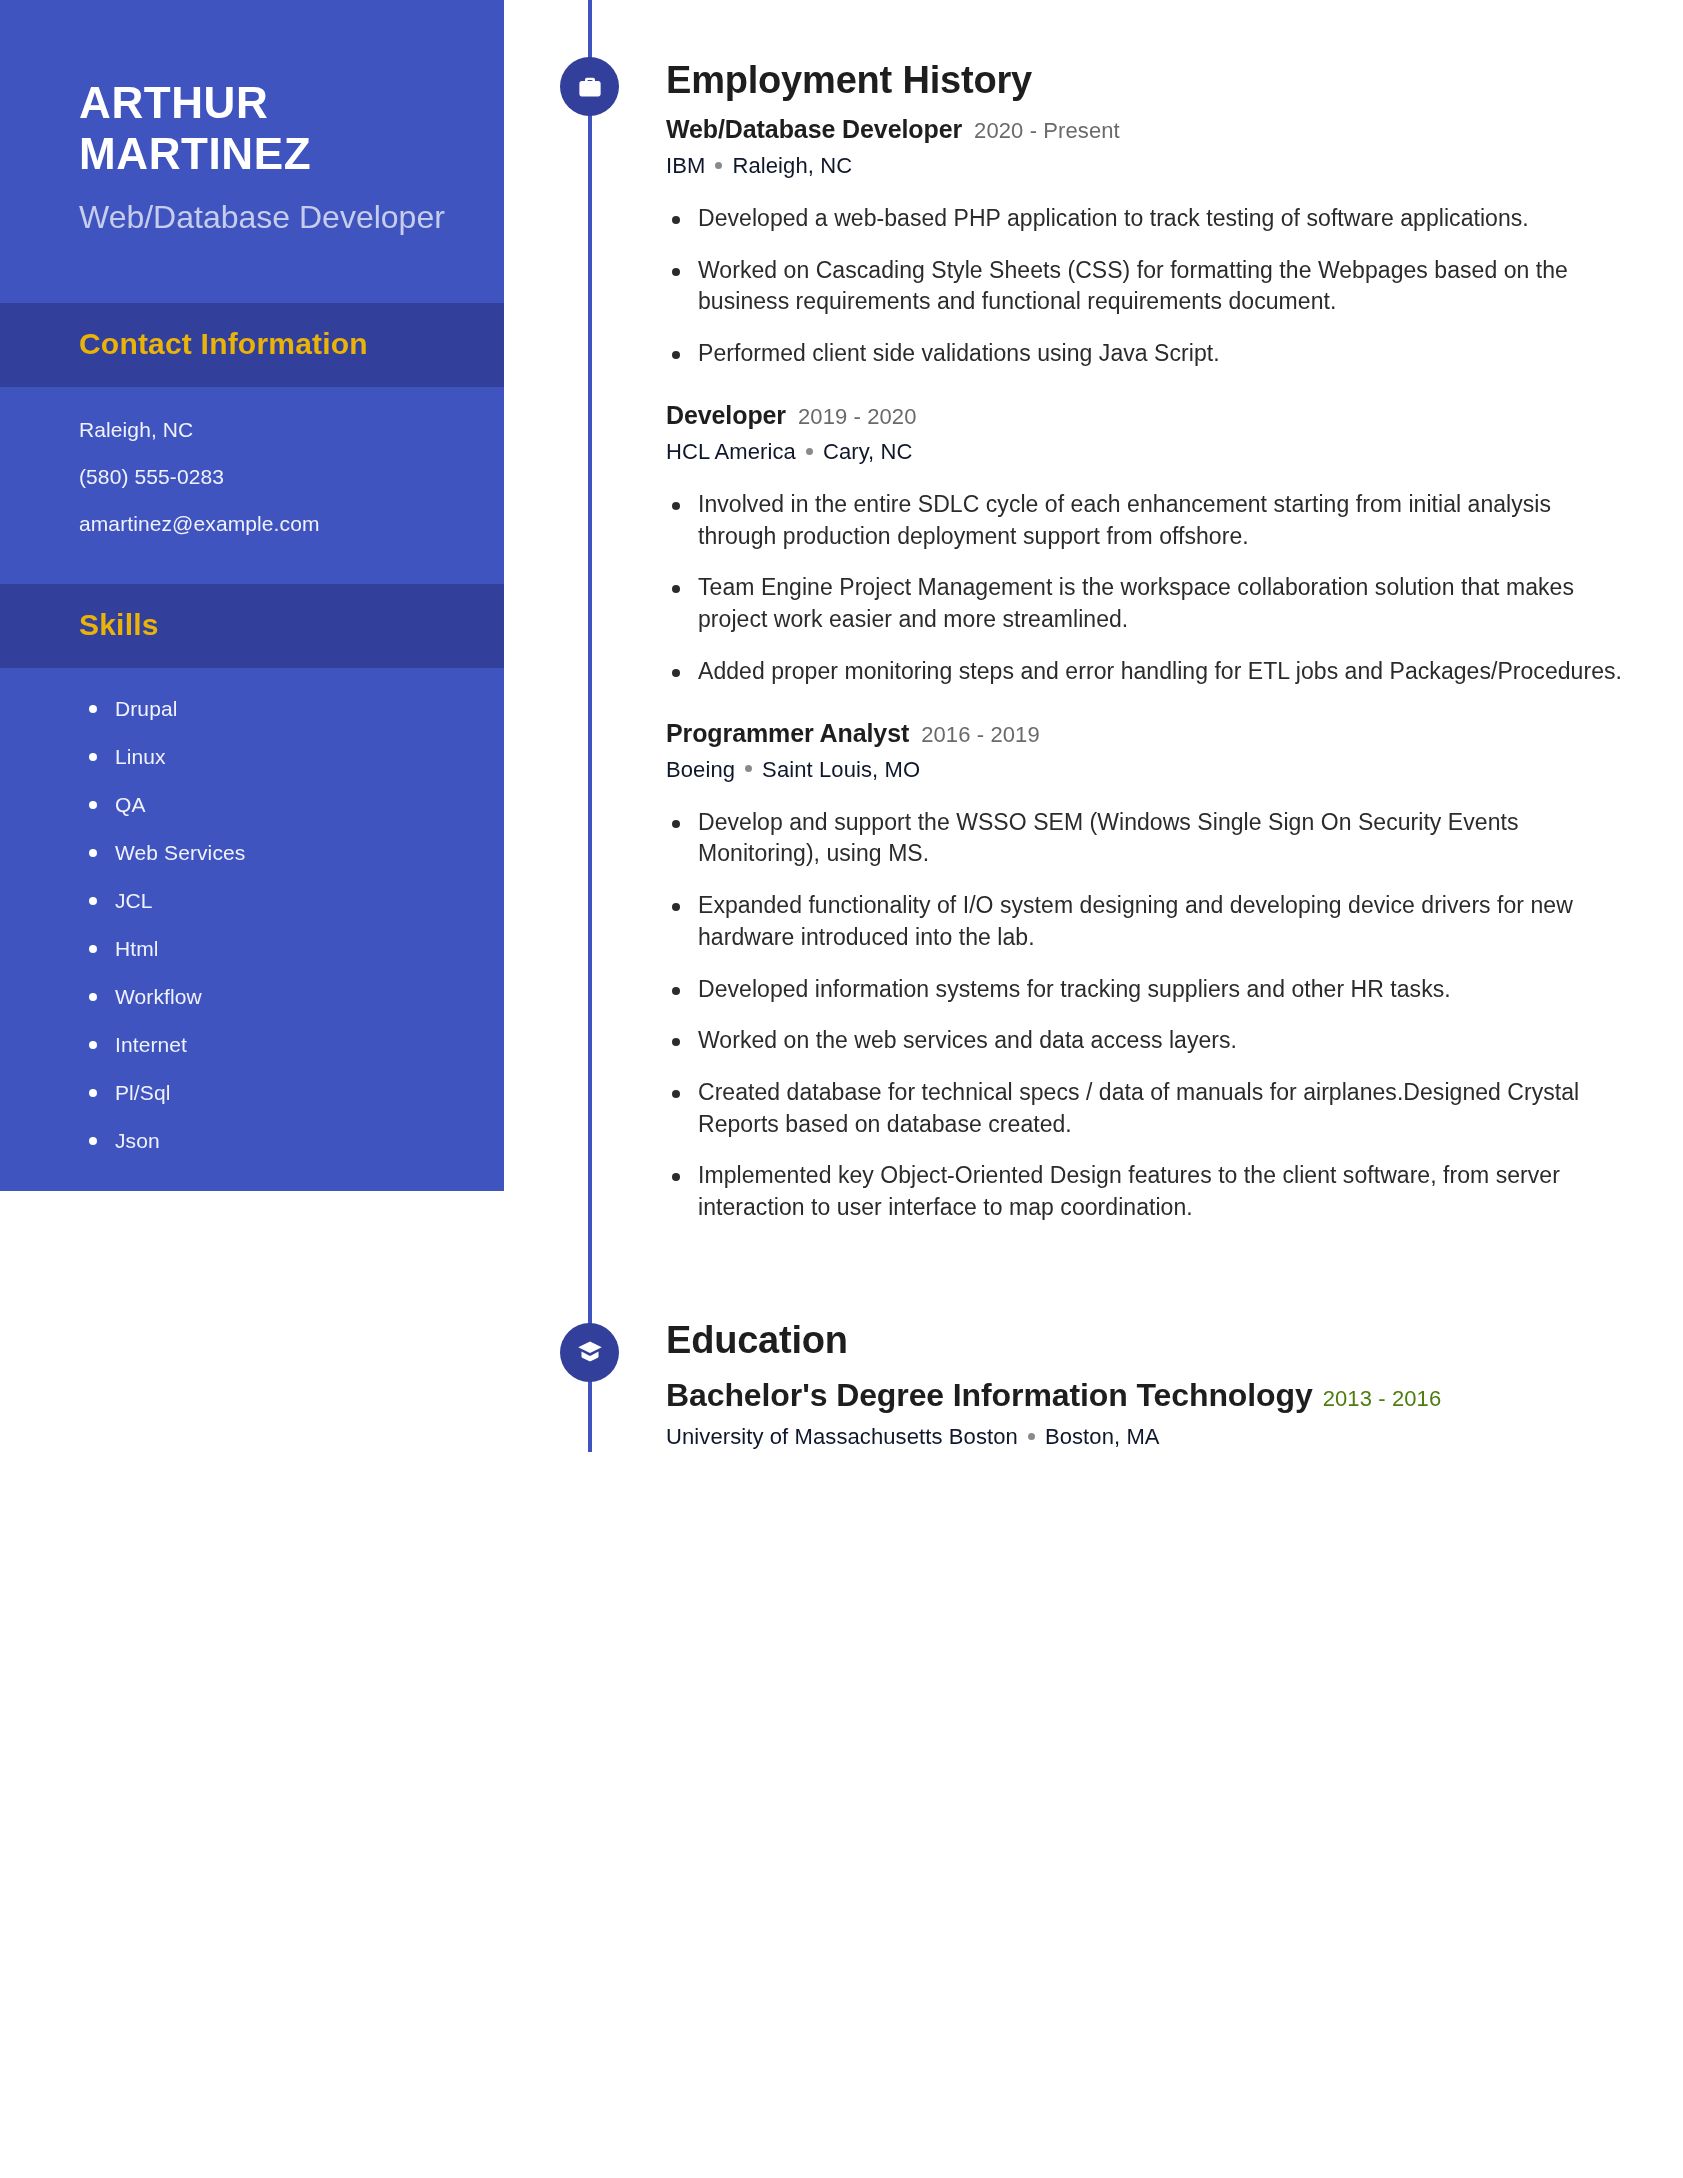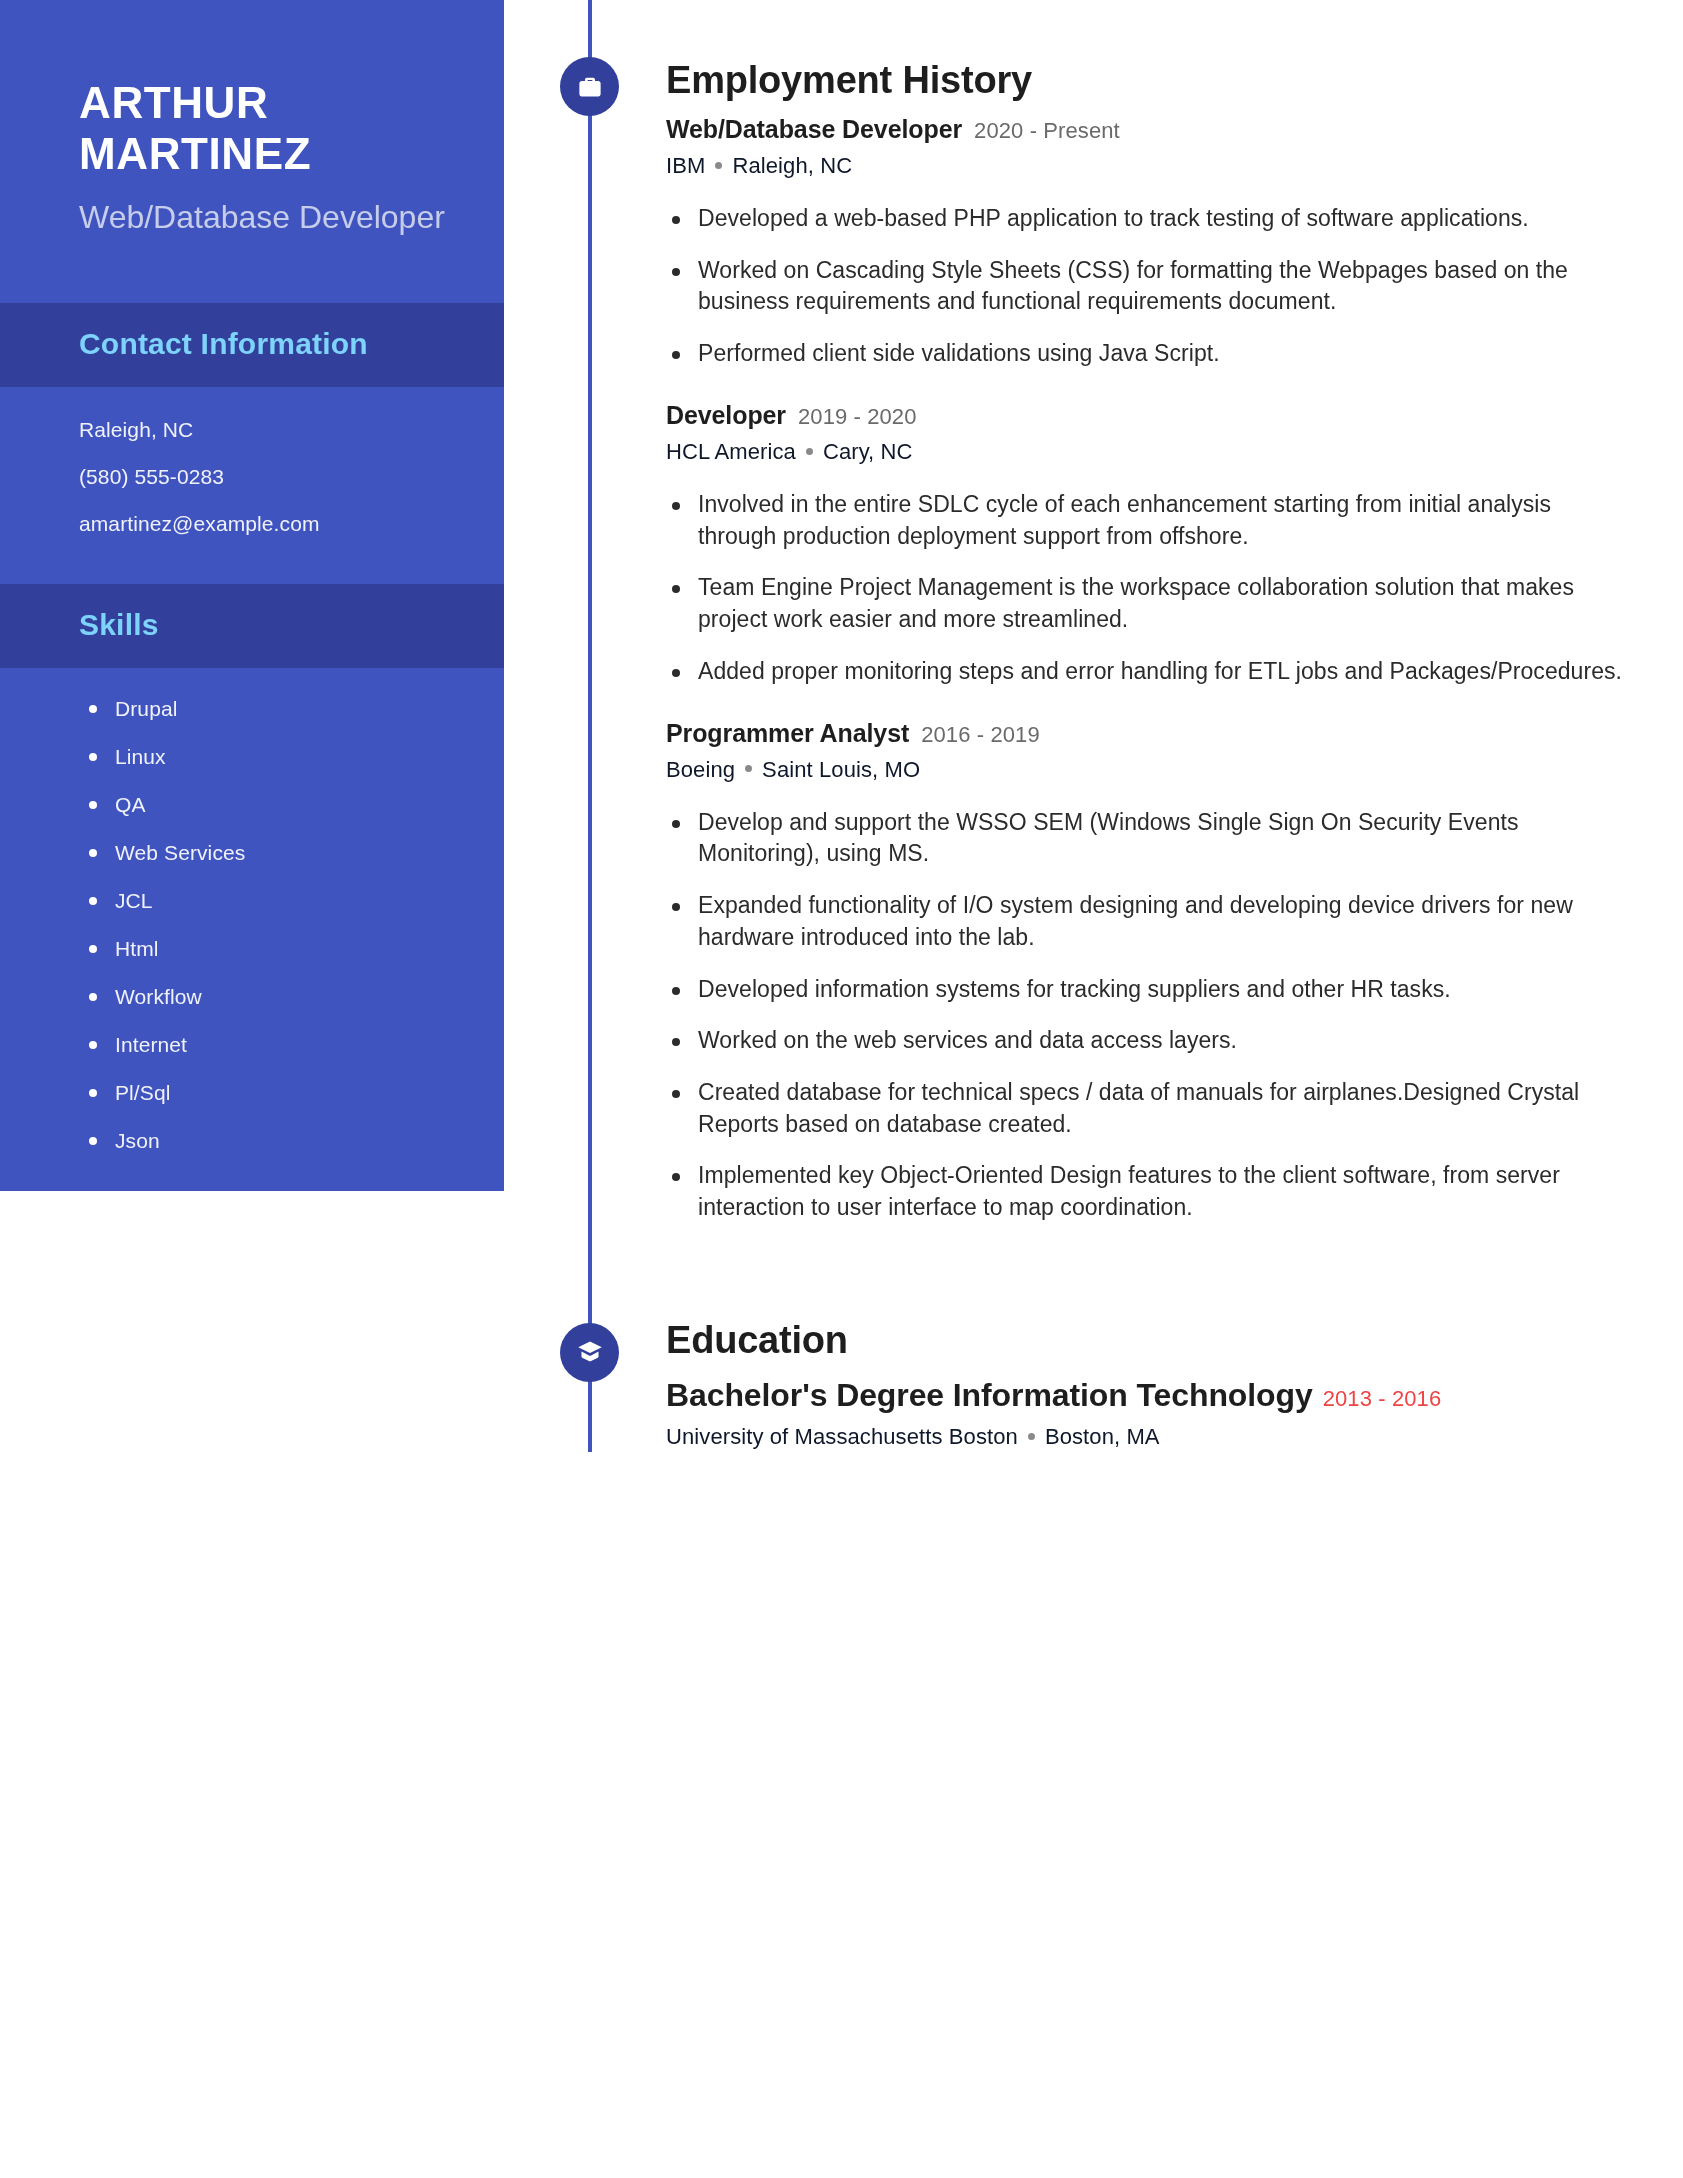--- a/index.html
+++ b/index.html
@@ -50,21 +50,21 @@
     color: #c6cdeb;
   }
 
   .band {
     background: #32409b;
     padding: 24px 79px 26px 79px;
   }
   .band-title {
     font-size: 30px;
     font-weight: bold;
-    color: #7dd3fc;
+    color: #eab308;
     letter-spacing: 0.2px;
   }
 
   .contact-block {
     padding: 32px 55px 34px 79px;
   }
   .contact-line {
     font-size: 21px;
     line-height: 1.0;
     color: #f0f2fb;
@@ -224,21 +224,21 @@
 
   .edu-head { margin-bottom: 12px; }
   .edu-degree {
     font-size: 32px;
     font-weight: bold;
     color: #1e1e1e;
     letter-spacing: -0.1px;
   }
   .edu-dates {
     font-size: 22px;
-    color: #ef4444;
+    color: #4d7c0f;
     margin-left: 10px;
     letter-spacing: 0.1px;
   }
 </style>
 </head>
 <body>
 
 <div class="page">
 
   <aside class="sidebar">

